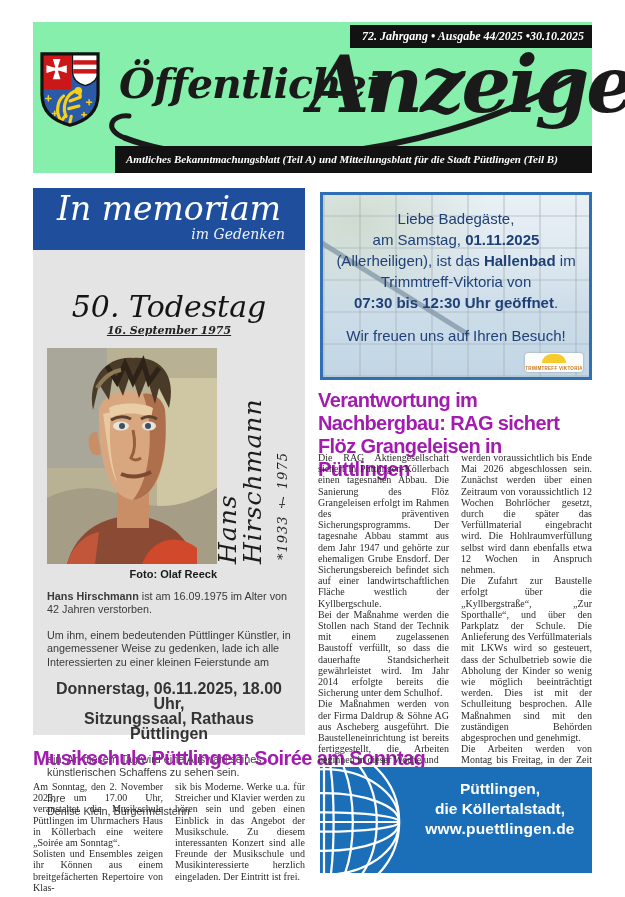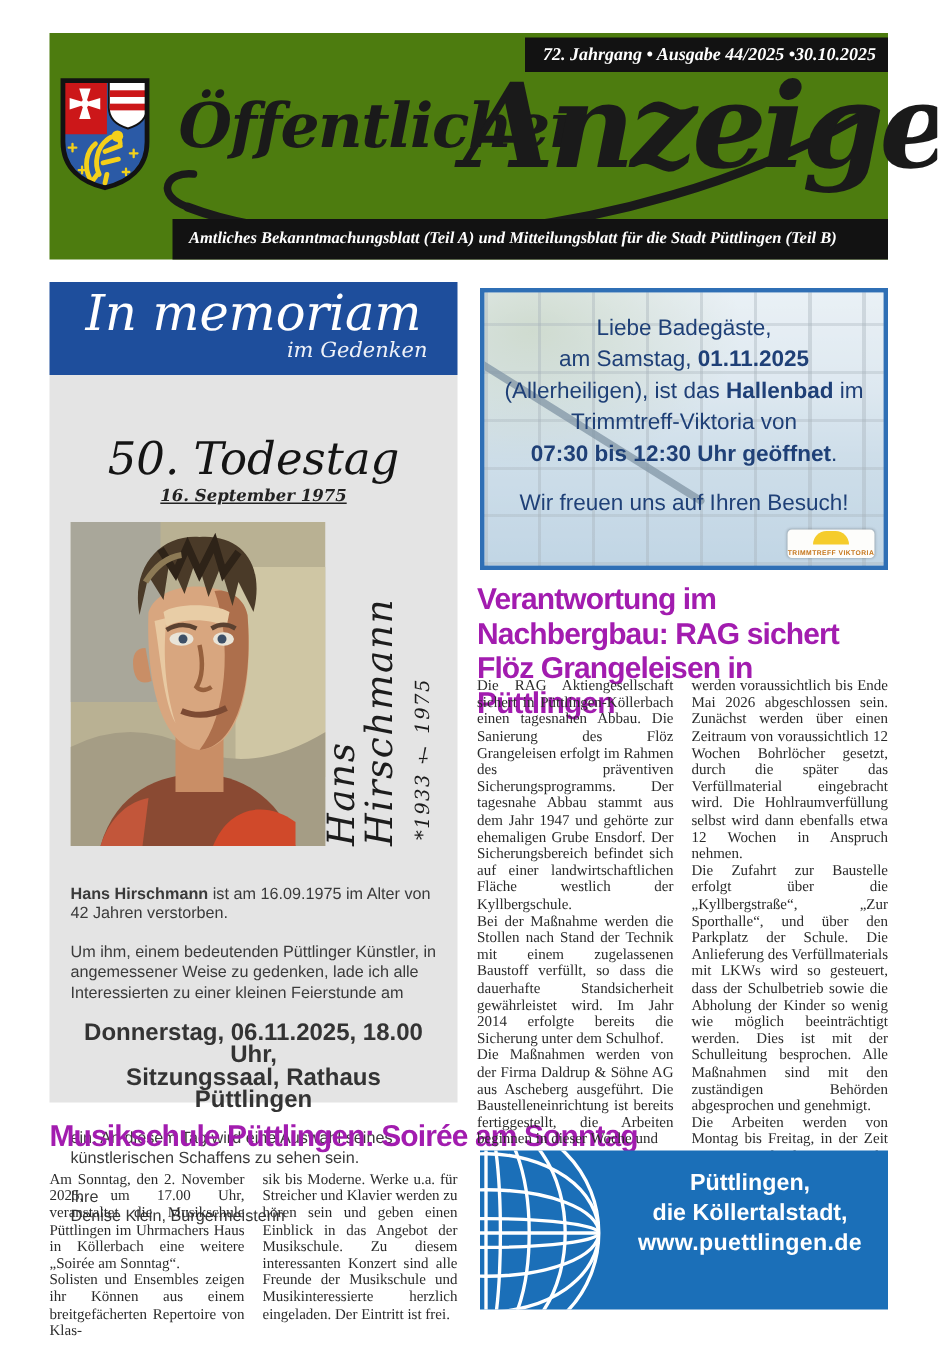--- a/index.html
+++ b/index.html
@@ -2,21 +2,21 @@
 <html lang="de"><head>
 <meta charset="utf-8">
 <style>
   * { margin:0; padding:0; box-sizing:border-box; }
   html,body { background:#ffffff; }
   .page {
     position:relative; width:625px; height:897px; background:#ffffff;
     font-family:"Liberation Serif","DejaVu Serif",serif; overflow:hidden;
   }
   
-  .masthead { position:absolute; left:33px; top:22px; width:559px; height:151px; background:#4d7c0f; }
+  .masthead { position:absolute; left:33px; top:22px; width:559px; height:151px; background:#86efac; }
   .issue-box {
     position:absolute; top:3px; right:0; background:#121212; color:#fff;
     font:italic bold 12px/17px "Liberation Serif",serif; padding:3px 8px 3px 12px;
   }
   .coa { position:absolute; left:5px; top:28px; width:64px; height:80px; }
   .mast-word1 {
     position:absolute; left:86px; top:42px;
     font:italic bold 41px/1 "DejaVu Serif",serif; color:#1a1a1a; letter-spacing:-1px;
   }
   .mast-word2 {
@@ -213,20 +213,21 @@
         <path d="M74,126 Q88,132 104,124" stroke="#7c4a33" stroke-width="4" fill="none"></path>
 
         <path d="M50,84 Q40,84 42,98 Q44,110 54,106" fill="#c98e66"></path>
 
         <path d="M46,62 C40,30 60,8 86,10 C114,8 130,28 122,60 L112,40 L108,56 L100,30 L92,50 L84,24 L76,48 L66,26 L62,52 L52,36 Z" fill="#4a3a28"></path>
         <path d="M60,18 L70,34 L78,16 L86,34 L96,14 L102,34 L112,20" stroke="#2e2318" stroke-width="5" fill="none"></path>
         <path d="M50,40 Q60,24 74,22" stroke="#8d7a55" stroke-width="4" fill="none"></path>
       </svg>
       <div class="v-name">Hans Hirschmann</div>
       <div class="v-years">*1933   † 1975</div>
+      <div class="photo-credit">Foto: Olaf Reeck</div>
     </div>
 
     <div class="mem-body">
       <p><b>Hans Hirschmann</b><span> ist am 16.09.1975 im Alter von 42 Jahren verstorben.</span></p>
       <p>Um ihm, einem bedeutenden Püttlinger Künstler, in angemessener Weise zu gedenken, lade ich alle Interessierten zu einer kleinen Feierstunde am</p>
       <div class="mem-event">
         <div>Donnerstag, 06.11.2025, 18.00 Uhr,</div>
         <div>Sitzungssaal, Rathaus Püttlingen</div>
       </div>
       <p>ein. An diesem Tag wird eine Auswahl seines künstlerischen Schaffens zu sehen sein.</p>

